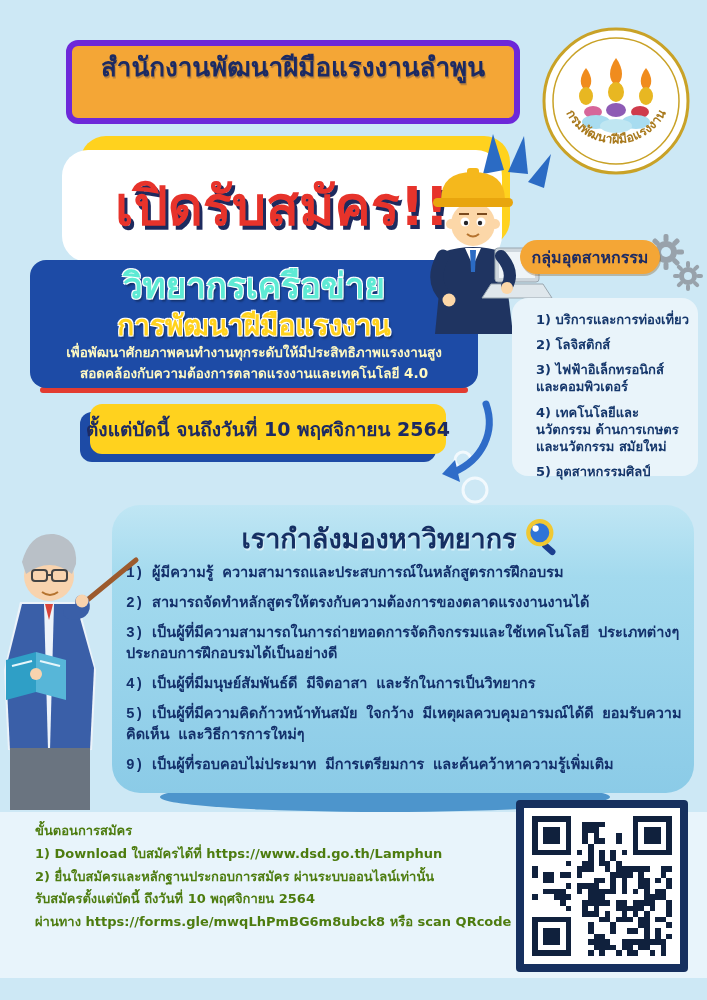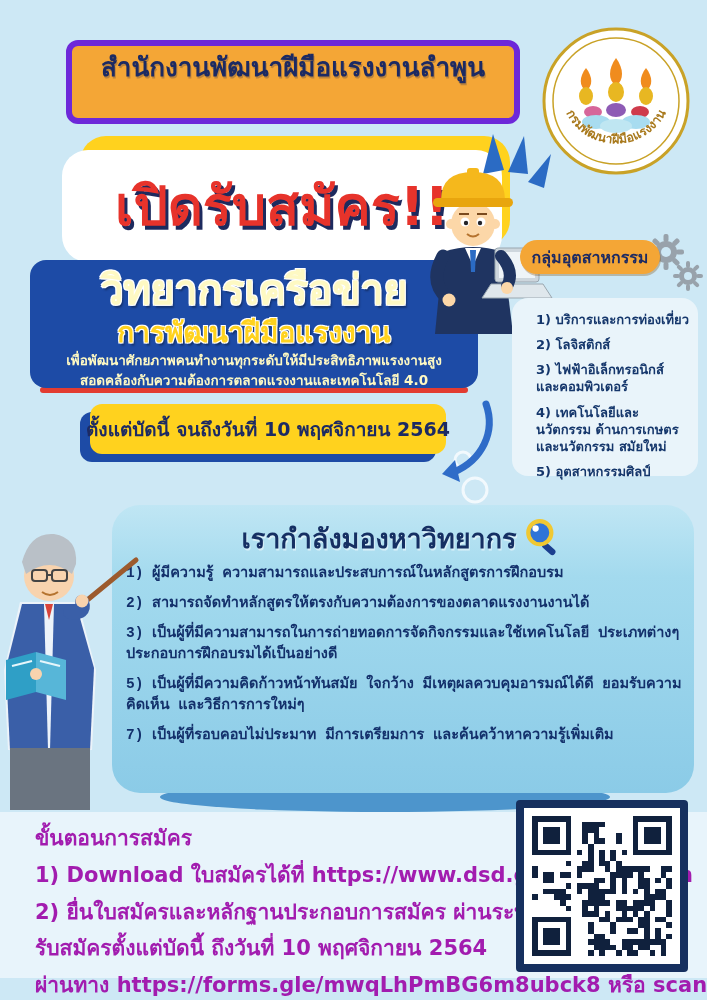--- a/index.html
+++ b/index.html
@@ -18,21 +18,21 @@
   
   .announce-yellow{left:80px;top:136px;width:430px;height:110px;background:#ffd21e;border-radius:26px;}
   .announce-white{left:62px;top:150px;width:440px;height:112px;background:#ffffff;border-radius:26px;
     display:flex;align-items:center;justify-content:center;}
   .announce-white span{color:#e7332b;font-weight:bold;font-size:54px;white-space:nowrap;
     text-shadow:3px 4px 0 #1d2a5e;}
 
   
   .headline-box{left:30px;top:260px;width:448px;height:128px;background:#1d4ba6;border-radius:16px;
     text-align:center;padding-top:5px;box-sizing:border-box;z-index:2;}
-  .headline-1{color:#fef9c3;font-weight:bold;font-size:41px;line-height:1.25;white-space:nowrap;
+  .headline-1{color:#5eead4;font-weight:bold;font-size:35px;line-height:1.25;white-space:nowrap;
     text-shadow:-1px -1px 0 #fff,1px -1px 0 #fff,-1px 1px 0 #fff,1px 1px 0 #fff,2px 3px 2px rgba(0,0,0,.35);}
   .headline-2{color:#ffd21e;font-weight:bold;font-size:28px;line-height:1.2;white-space:nowrap;
     text-shadow:-1px -1px 0 #fff,1px -1px 0 #fff,-1px 1px 0 #fff,1px 1px 0 #fff,2px 3px 2px rgba(0,0,0,.35);}
   .headline-sub{color:#fef9c3;font-weight:bold;font-size:13.5px;line-height:1.5;white-space:nowrap;}
   .red-bar{left:40px;top:387px;width:428px;height:6px;background:#e23c31;border-radius:3px;z-index:1;}
 
   
   .date-shadow{left:80px;top:412px;width:356px;height:50px;background:#1d4ba6;border-radius:12px;z-index:2;}
   .date-box{left:90px;top:404px;width:356px;height:50px;background:#ffd21e;border-radius:12px;z-index:3;
     display:flex;align-items:center;justify-content:center;}
@@ -59,21 +59,21 @@
     text-shadow:1px 2px 0 rgba(255,255,255,.5);}
   .qual-items{position:absolute;left:14px;top:58px;width:556px;}
   .qual-items .item{color:#13306b;font-weight:bold;font-size:14.5px;line-height:1.45;margin-bottom:9px;}
 
   .teacher{left:-8px;top:498px;width:150px;height:315px;z-index:3;}
   .engineer{left:395px;top:130px;width:165px;height:218px;z-index:3;}
 
   
   .footer-band{left:0;top:812px;width:707px;height:166px;background:#e8f4fb;z-index:4;}
   .apply-block{left:35px;top:820px;width:475px;z-index:5;}
-  .apply-block .line{color:#a21caf;font-weight:bold;font-size:21px;line-height:1.75;white-space:nowrap;}
+  .apply-block .line{color:#4d7c0f;font-weight:bold;font-size:13px;line-height:1.75;white-space:nowrap;}
   .qr-frame{left:516px;top:800px;width:172px;height:172px;background:#16305f;border-radius:4px;z-index:5;
     display:flex;align-items:center;justify-content:center;}
   .qr-inner{width:156px;height:156px;background:#ffffff;display:flex;align-items:center;justify-content:center;}
   .qr-inner svg{width:140px;height:140px;}
 </style>
 </head>
 <body>
 
 <div class="poster">
 
@@ -213,22 +213,23 @@
       <svg width="42" height="42" viewBox="0 0 40 40">
         <rect x="21" y="22" width="15" height="6" rx="3" transform="rotate(42 21 22)" fill="#1c3f8f"></rect>
         <circle cx="16" cy="14" r="11" fill="#2f74d8" stroke="#f0c832" stroke-width="4"></circle>
         <circle cx="12" cy="10" r="3" fill="#ffffff"></circle>
       </svg>
     </div>
     <div class="qual-items">
       <div class="item">1) ผู้มีความรู้ ความสามารถและประสบการณ์ในหลักสูตรการฝึกอบรม</div>
       <div class="item">2) สามารถจัดทำหลักสูตรให้ตรงกับความต้องการของตลาดแรงงานงานได้</div>
       <div class="item">3) เป็นผู้ที่มีความสามารถในการถ่ายทอดการจัดกิจกรรมและใช้เทคโนโลยี ประเภทต่างๆ ประกอบการฝึกอบรมได้เป็นอย่างดี</div>
+      <div class="item">4) เป็นผู้ที่มีมนุษย์สัมพันธ์ดี มีจิตอาสา และรักในการเป็นวิทยากร</div>
       <div class="item">5) เป็นผู้ที่มีความคิดก้าวหน้าทันสมัย ใจกว้าง มีเหตุผลควบคุมอารมณ์ได้ดี ยอมรับความคิดเห็น และวิธีการการใหม่ๆ</div>
-      <div class="item">7) เป็นผู้ที่รอบคอบไม่ประมาท มีการเตรียมการ และค้นคว้าหาความรู้เพิ่มเติม</div>
+      <div class="item">9) เป็นผู้ที่รอบคอบไม่ประมาท มีการเตรียมการ และค้นคว้าหาความรู้เพิ่มเติม</div>
     </div>
   </div>
 
   <svg class="abs teacher" viewBox="0 0 150 315">
     <line x1="88" y1="108" x2="144" y2="62" stroke="#9c5a2d" stroke-width="5" stroke-linecap="round"></line>
     <path d="M28,104 L86,104 L104,172 L100,252 L16,252 L12,172 Z" fill="#ecf3fa"></path>
     <path d="M30,106 L52,106 L56,252 L18,252 L14,170 Z" fill="#3a5fa8"></path>
     <path d="M84,106 L62,106 L58,252 L98,252 L102,170 Z" fill="#3a5fa8"></path>
     <polygon points="53,106 61,106 57,122" fill="#d8433a"></polygon>
     <path d="M78,114 Q94,116 90,104" stroke="#3a5fa8" stroke-width="14" fill="none" stroke-linecap="round"></path>

